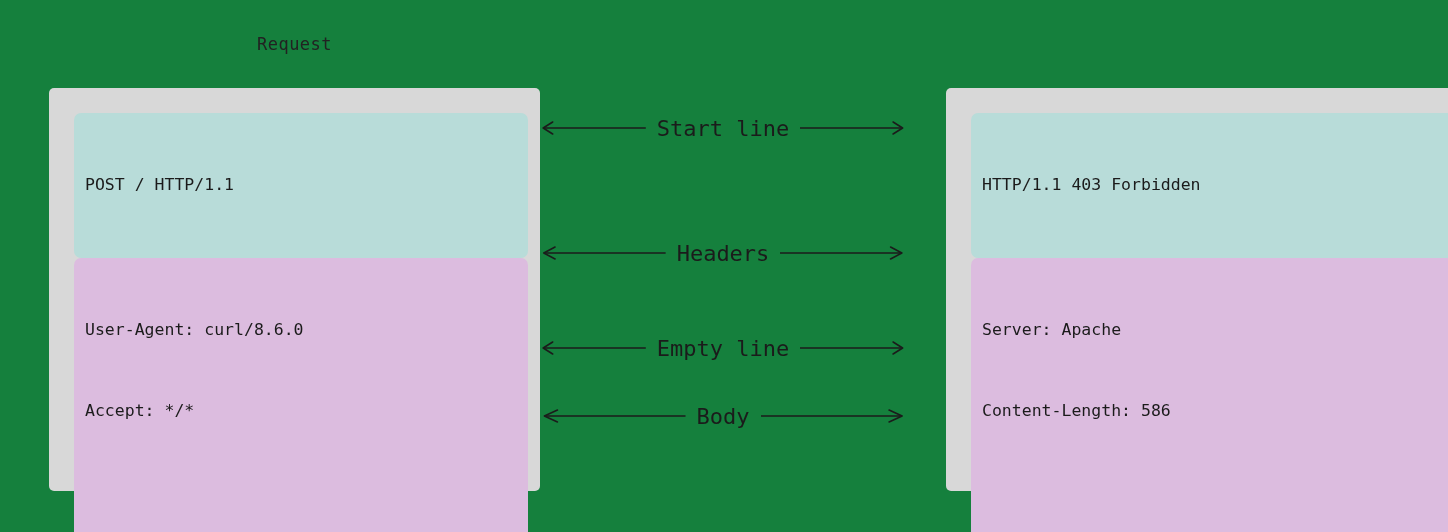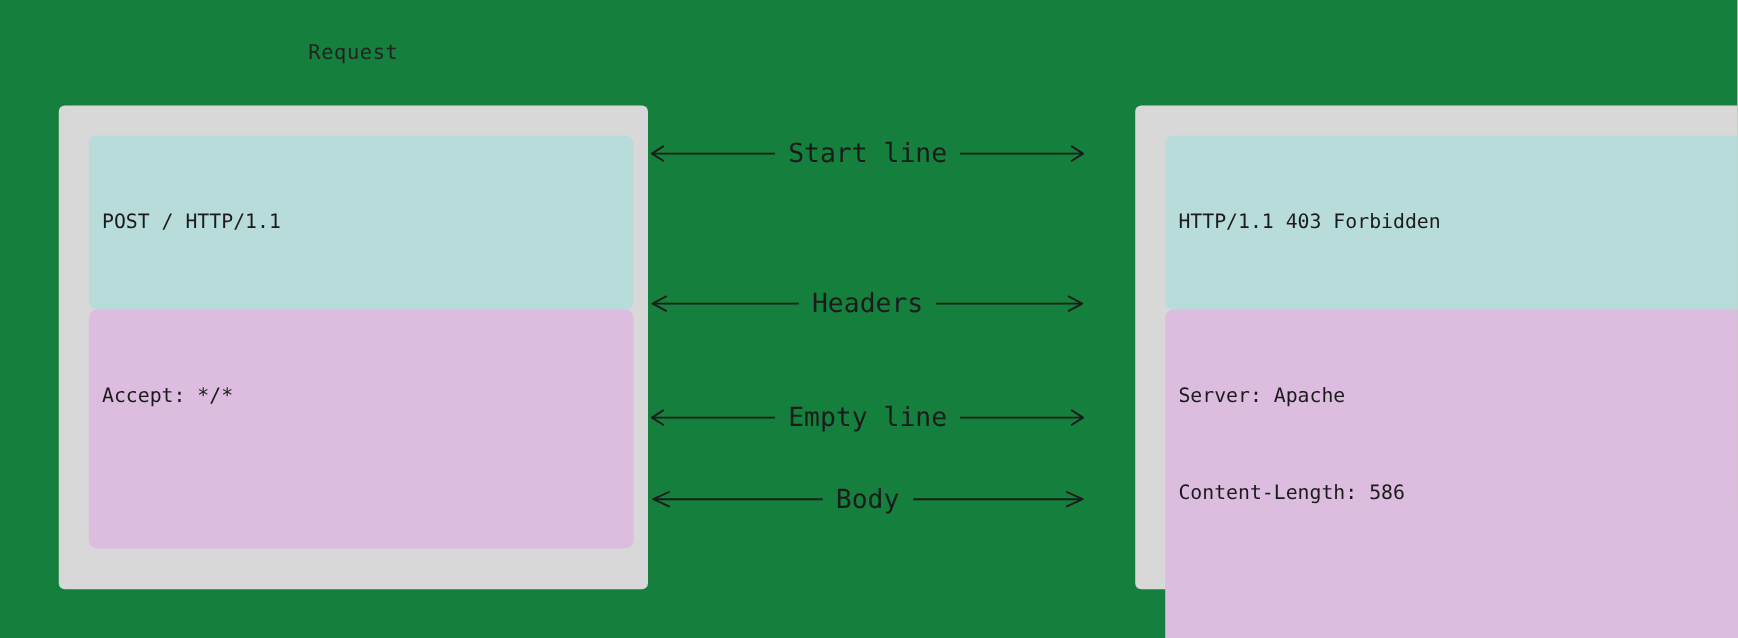--- a/index.html
+++ b/index.html
@@ -95,20 +95,21 @@
 
   <div class="col-title request">Request</div>
 
   <div class="panel request">
 
     <div class="sec startline">
       <div class="line">POST / HTTP/1.1</div>
     </div>
 
     <div class="sec headers">
+      <div class="line">User-Agent: curl/8.6.0</div>
       <div class="line">Accept: */*</div>
       
       
     </div>
 
   </div>
 
   <div class="panel response">
 
     <div class="sec startline">

